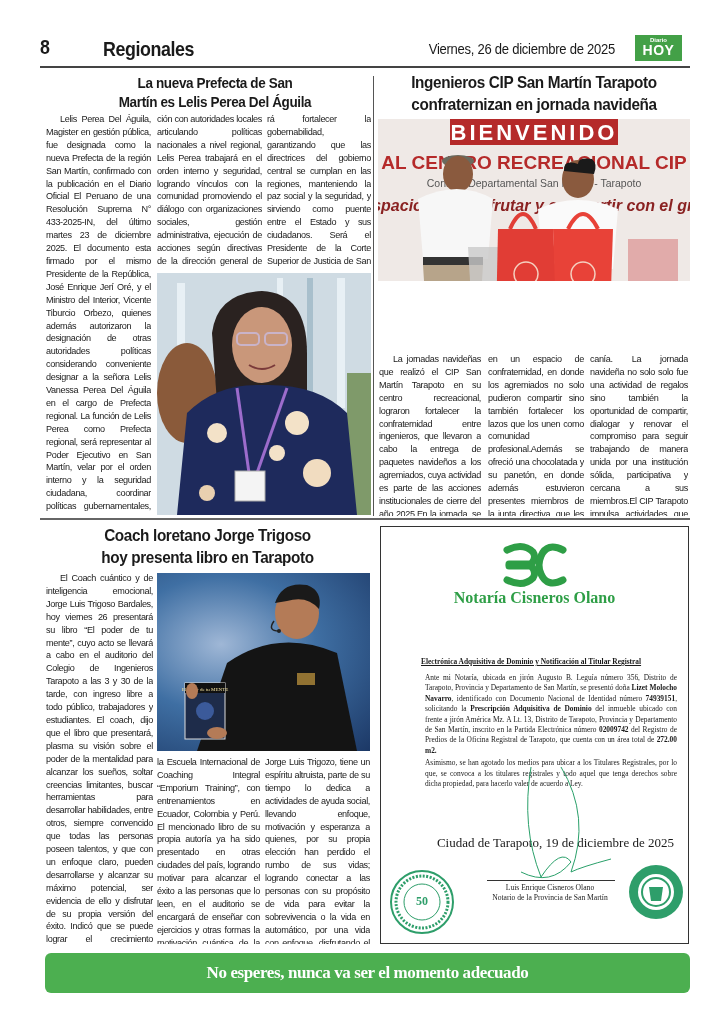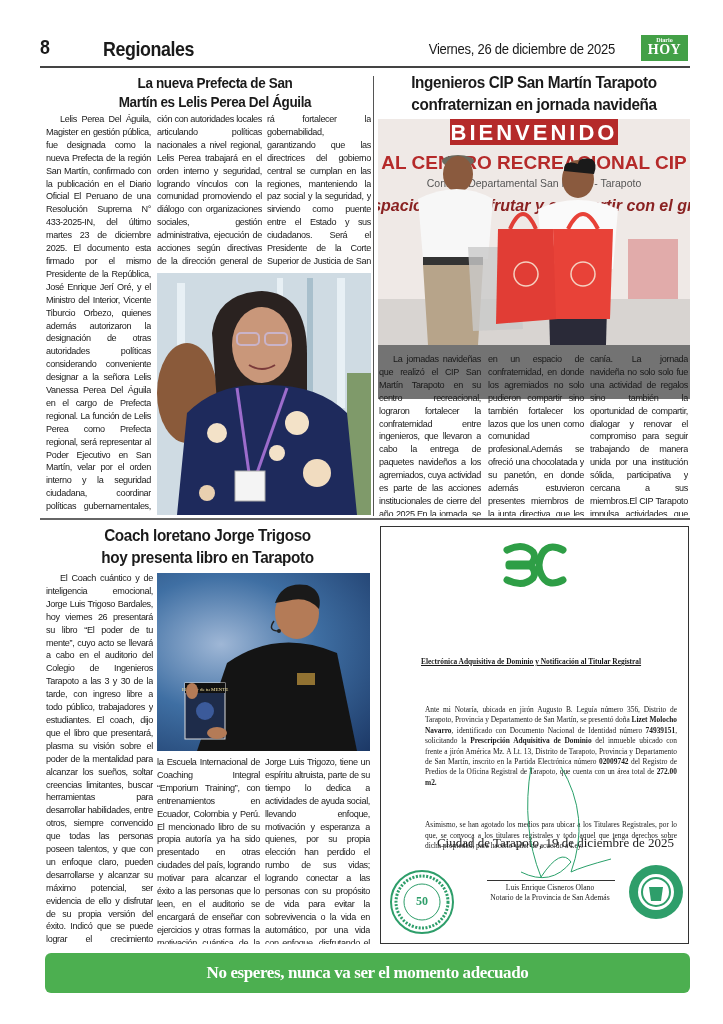--- a/index.html
+++ b/index.html
@@ -3,42 +3,42 @@
 <meta charset="utf-8">
 <style>
   * { box-sizing: border-box; margin: 0; padding: 0; }
   html, body { width: 723px; height: 1024px; background: #ffffff; overflow: hidden; }
   body { position: relative; font-family: "Liberation Sans", sans-serif; color: #1a1a1a; }
 
   .header { position: absolute; left: 40px; top: 35px; width: 650px; height: 28px; }
   .page-num { position: absolute; left: 0; top: 0; font-size: 21px; font-weight: bold; letter-spacing: -1px; transform: scaleX(0.85); transform-origin: left; }
   .section { position: absolute; left: 63px; top: 2px; font-size: 21px; font-weight: bold; letter-spacing: -0.5px; transform: scaleX(0.85); transform-origin: left; }
   .date { position: absolute; right: 75px; top: 6px; font-size: 14.5px; letter-spacing: -0.3px; transform: scaleX(0.9); transform-origin: right; }
-  .logo { position: absolute; right: 2px; top: 0; width: 47px; height: 26px; background: #43a047; color: #fff; text-align: center; font-family: Liberation Serif, serif; font-weight: bold; line-height: 1; }
+  .logo { position: absolute; right: 8px; top: 0; width: 47px; height: 26px; background: #43a047; color: #fff; text-align: center; font-family: Liberation Sans, sans-serif; font-weight: bold; line-height: 1; }
   .logo .l1 { font-size: 6px; display: block; padding-top: 2px; }
   .logo .l2 { font-size: 14px; display: block; letter-spacing: 0.5px; }
   .head-rule { position: absolute; left: 40px; top: 66px; width: 650px; height: 2px; background: #444; }
 
   .vrule { position: absolute; width: 1px; background: #555; }
   .hrule { position: absolute; height: 2px; background: #666; }
 
   h2 { position: absolute; text-align: center; font-weight: bold; line-height: 1.25; letter-spacing: -0.4px; }
   .cols { position: absolute; font-size: 9.1px; line-height: 12.9px; text-align: justify; letter-spacing: -0.35px; }
   .cols p { text-indent: 14px; }
   .col { position: absolute; overflow: hidden; }
 
   .photo { position: absolute; overflow: hidden; }
 
   .banner { position: absolute; left: 45px; top: 953px; width: 645px; height: 40px; background: #4caf50; color: #fff; text-align: center; font-family: "Liberation Serif", serif; font-weight: bold; font-size: 17px; line-height: 40px; letter-spacing: -0.4px; border-radius: 6px; }
 
   .notary { position: absolute; left: 380px; top: 526px; width: 309px; height: 418px; border: 1px solid #333; background: #fff; font-family: "Liberation Serif", serif; }
   .notary .n-title { position: absolute; left: 0; width: 100%; top: 62px; text-align: center; color: #2e9e46; font-size: 16px; font-weight: bold; }
   .notary .n-sub { position: absolute; left: 40px; top: 130px; font-size: 7.4px; font-weight: bold; text-decoration: underline; }
   .notary .n-body { position: absolute; left: 44px; top: 146px; width: 252px; font-size: 7.4px; line-height: 10.4px; text-align: justify; }
-  .notary .n-body p { margin-bottom: 2px; margin-top: 32px; }
+  .notary .n-body p { margin-bottom: 2px; }
   .notary .n-date { position: absolute; right: 14px; top: 308px; font-size: 13px; }
   .notary .n-sign-line { position: absolute; left: 106px; top: 353px; width: 128px; height: 1px; background: #333; }
   .notary .n-name { position: absolute; left: 84px; width: 170px; top: 356px; text-align: center; font-size: 7.6px; font-weight: normal; line-height: 10px; }
 </style>
 </head>
 <body>
 
 <div class="header">
   <span class="page-num">8</span>
   <span class="section">Regionales</span>
@@ -96,21 +96,21 @@
       <rect x="78" y="198" width="30" height="30" fill="#f4f4f4" stroke="#aaa"></rect>
     </svg>
   </div>
 </div>
 
 <div>
   <h2 style="left:378px; top:72px; width:312px; font-size:17px; line-height:22px; transform:scaleX(0.9); transform-origin:center;">
     <span>Ingenieros CIP San Martín Tarapoto</span><br>
     <span>confraternizan en jornada navideña</span>
   </h2>
-  <div class="photo" style="left:378px; top:119px; width:312px; height:280px; background:#737373;">
+  <div class="photo" style="left:378px; top:119px; width:312px; height:162px; background:#737373;">
     <svg width="312" height="226" viewBox="0 0 312 226">
       <rect width="312" height="226" fill="#efe9e6"></rect>
       <rect x="0" y="180" width="312" height="46" fill="#d8d4d1"></rect>
       <rect x="72" y="0" width="168" height="26" fill="#b52a2a"></rect>
       <text x="156" y="21" text-anchor="middle" font-family="Liberation Sans, sans-serif" font-weight="bold" font-size="22" fill="#fff" letter-spacing="3">BIENVENIDO</text>
       <text x="156" y="50" text-anchor="middle" font-family="Liberation Sans, sans-serif" font-weight="bold" font-size="19" fill="#b52a2a">AL CENTRO RECREACIONAL CIP</text>
       <text x="156" y="68" text-anchor="middle" font-family="Liberation Sans, sans-serif" font-size="10.5" fill="#555">Consejo Departamental San Martín - Tarapoto</text>
       <text x="156" y="92" text-anchor="middle" font-family="Liberation Sans, sans-serif" font-style="italic" font-weight="bold" font-size="16" fill="#8a2222">Un espacio para disfrutar y compartir con el gremio</text>
 
       <ellipse cx="80" cy="42" rx="16" ry="6" fill="#6a6a5e"></ellipse>
@@ -180,35 +180,36 @@
     </div>
   </div>
 </div>
 
 <div class="notary">
   <svg width="64" height="46" viewBox="0 0 64 46" style="position:absolute; left:122px; top:15px;">
     <path d="M4 8 Q20 0 30 10 Q34 16 28 22 L6 22" stroke="#2e9e46" stroke-width="7" fill="none" stroke-linecap="round"></path>
     <path d="M6 24 L28 24 Q34 30 30 36 Q20 46 4 38" stroke="#2e9e46" stroke-width="7" fill="none" stroke-linecap="round"></path>
     <path d="M60 8 Q44 0 38 14 Q34 23 38 32 Q44 46 60 38" stroke="#2e9e46" stroke-width="7" fill="none" stroke-linecap="round"></path>
   </svg>
+  <div class="n-title">Notaría Cisneros Olano</div>
   <div class="n-sub">Electrónica Adquisitiva de Dominio y Notificación al Titular Registral</div>
   <div class="n-body">
     <p>
       <span>Ante mi Notaría, ubicada en jirón Augusto B. Leguía número 356, Distrito de Tarapoto, Provincia y Departamento de San Martín, se presentó doña </span><b>Lizet Molocho Navarro</b><span>, identificado con Documento Nacional de Identidad número </span><b>74939151</b><span>, solicitando la </span><b>Prescripción Adquisitiva de Dominio</b><span> del inmueble ubicado con frente a jirón América Mz. A Lt. 13, Distrito de Tarapoto, Provincia y Departamento de San Martín, inscrito en la Partida Electrónica número </span><b>02009742</b><span> del Registro de Predios de la Oficina Registral de Tarapoto, que cuenta con un área total de </span><b>272.00 m2.</b>
     </p>
     <p>Asimismo, se han agotado los medios para ubicar a los Titulares Registrales, por lo que, se convoca a los titulares registrales y todo aquel que tenga derechos sobre dicha propiedad, para hacerlo valer de acuerdo a Ley.</p>
   </div>
   <div class="n-date">Ciudad de Tarapoto, 19 de diciembre de 2025</div>
   <svg width="120" height="140" viewBox="0 0 120 140" style="position:absolute; left:120px; top:240px;">
     <path d="M30 0 Q20 60 40 110 Q60 80 70 95 Q50 120 20 105 M60 0 Q90 50 70 105 Q80 100 110 92" stroke="#2aa06a" stroke-width="1" fill="none"></path>
   </svg>
   <div class="n-sign-line"></div>
   <div class="n-name">
     <span>Luis Enrique Cisneros Olano</span><br>
-    <span>Notario de la Provincia de San Además</span>
+    <span>Notario de la Provincia de San Martín</span>
   </div>
   <svg width="66" height="66" viewBox="0 0 66 66" style="position:absolute; left:8px; top:342px;">
     <circle cx="33" cy="33" r="31" fill="none" stroke="#2e9e6a" stroke-width="2"></circle>
     <circle cx="33" cy="33" r="26" fill="none" stroke="#2e9e6a" stroke-width="3" stroke-dasharray="2 1.5"></circle>
     <circle cx="33" cy="33" r="18" fill="none" stroke="#2e9e6a" stroke-width="1"></circle>
     <text x="33" y="36" text-anchor="middle" font-family="Liberation Serif, serif" font-size="12" font-weight="bold" fill="#2e9e6a">50</text>
   </svg>
   <svg width="58" height="58" viewBox="0 0 58 58" style="position:absolute; left:246px; top:336px;">
     <circle cx="29" cy="29" r="27" fill="#2e9e6a"></circle>
     <circle cx="29" cy="29" r="18" fill="#fff"></circle>

